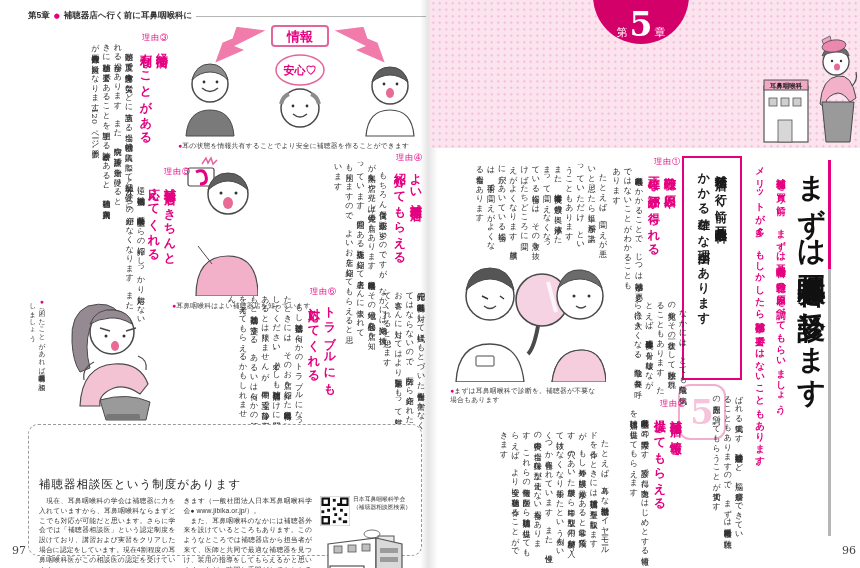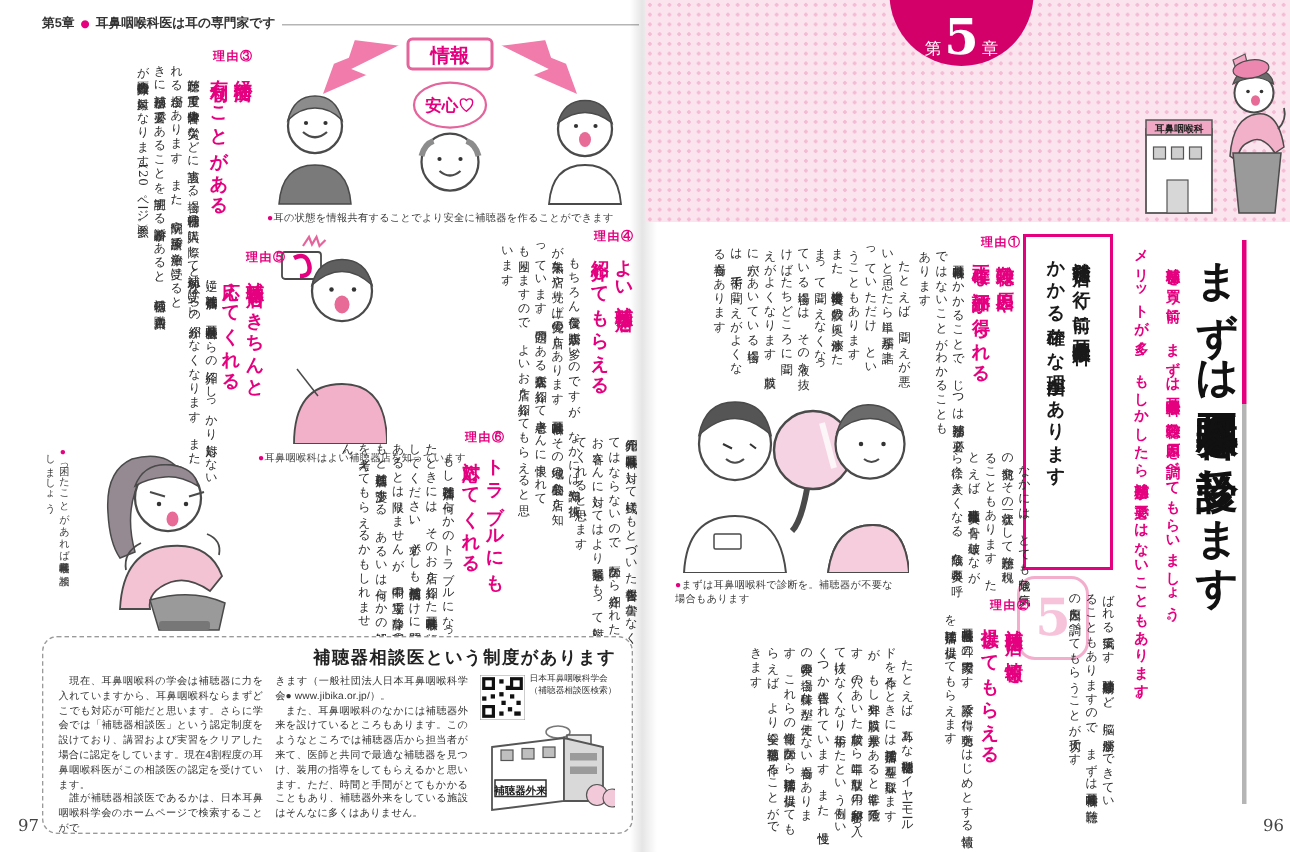--- a/index.html
+++ b/index.html
@@ -2,21 +2,21 @@
 <html><head>
 <meta charset="utf-8">
 <style>
   html,body{margin:0;padding:0;background:#ffffff;}
   #spread{position:relative;width:860px;height:568px;background:#fff;overflow:hidden;
           font-family:"DejaVu Serif",serif;}
   .abs{position:absolute;}
   .vt{writing-mode:vertical-rl;text-orientation:mixed;}
   .body-txt{font-size:8px;line-height:11.2px;letter-spacing:.4px;color:#2e2e2e;
             white-space:pre-line;font-family:"DejaVu Serif",serif;}
-  .rlabel{font-family:"Liberation Sans",sans-serif;font-weight:bold;font-size:8px;color:#e4007f;letter-spacing:1px;}
+  .rlabel{font-family:"Liberation Sans",sans-serif;font-weight:normal;font-size:8px;color:#e4007f;letter-spacing:1px;}
   .rhead{font-family:"Liberation Sans",sans-serif;font-weight:bold;font-size:12px;line-height:16px;
          color:#e4007f;white-space:pre-line;letter-spacing:1.5px;}
   .cap{font-family:"Liberation Sans",sans-serif;font-size:6.8px;line-height:9.2px;color:#3c3c3c;letter-spacing:.2px;}
   .cap::first-letter{color:#e4007f;}
   .dots{background-color:#fbe4ee;
         background-image:radial-gradient(#f4bcd4 1.1px,rgba(0,0,0,0) 1.1px);
         background-size:6.5px 6.5px;}
   .pagenum{font-size:11px;color:#444;font-family:"DejaVu Serif",serif;}
   .boxtxt{font-size:6.8px;line-height:9.8px;color:#333;white-space:pre-line;
           font-family:"Liberation Sans",sans-serif;text-align:justify;letter-spacing:.1px;}
@@ -25,21 +25,21 @@
 </head>
 <body>
 
 <div id="spread">
 
   <div class="abs" style="left:0;top:0;width:428px;height:568px;">
 
     <div class="abs" style="left:28px;top:10px;width:398px;display:flex;align-items:center;gap:4px;">
       <span style="font-family:'Liberation Sans',sans-serif;font-size:8.5px;color:#333;font-weight:bold;">第5章</span>
       <span style="font-size:7px;color:#e4007f;">●</span>
-      <span style="font-family:'Liberation Sans',sans-serif;font-size:8.5px;color:#333;font-weight:bold;">耳鼻咽喉科医は耳の専門家です</span>
+      <span style="font-family:'Liberation Sans',sans-serif;font-size:8.5px;color:#333;font-weight:bold;">補聴器店へ行く前に耳鼻咽喉科に</span>
       <span style="flex:1;border-top:1px solid #b5b5b5;"></span>
     </div>
 
     <div class="abs rlabel" style="left:142px;top:32px;">理由③</div>
     <div class="abs vt rhead" style="left:138px;top:44px;height:118px;">経済面で
 有利なことがある</div>
     <div class="abs vt body-txt" style="left:28px;top:38px;width:106px;height:170px;">　難聴が重度で身体障害や労災などに該当する場合、補聴器の購入に際して補助が受けられる場合があります。また、病院や診療所で治療を受けるときに補聴器が必要であることを証明する診断書があると、補聴器の購入費用が医療費控除の対象になります（120ページ参照）。</div>
 
     <svg class="abs" style="left:176px;top:24px;" width="248" height="114" viewBox="0 0 248 114">
 
@@ -113,21 +113,21 @@
       <ellipse cx="65" cy="50" rx="4" ry="5" fill="#e86a96"></ellipse>
       <path d="M30 110 q2 -40 34 -42 q26 -2 34 20 l-8 10 q-14 -10 -26 -6 q-16 6 -14 18Z" fill="#f3c3d4" stroke="#4a4a4a" stroke-width="1.2"></path>
       <path d="M88 60 q10 4 8 14 M44 66 q-12 6 -10 18" stroke="#4a4a4a" stroke-width="1.2" fill="none"></path>
       <path d="M50 104 q28 -8 50 2 l-4 18 -40 0Z" fill="#9a9a9a" stroke="#4a4a4a" stroke-width="1"></path>
       <rect x="56" y="118" width="34" height="6" rx="2" fill="#777"></rect>
     </svg>
     <div class="abs vt cap" style="left:28px;top:298px;height:122px;white-space:pre-line;">●困ったことがあれば耳鼻咽喉科に相談
 しましょう</div>
 
     <div class="abs" style="left:28px;top:424px;width:394px;height:132px;border:1.5px dashed #9a9a9a;border-radius:10px;background:#fff;box-sizing:border-box;padding:6px 10px 6px 10px;">
-      <div style="text-align:right;font-family:'Liberation Sans',sans-serif;font-weight:bold;font-size:11.5px;color:#222;letter-spacing:1px;margin-bottom:4px;">補聴器相談医という制度があります</div>
+      <div style="text-align:left;font-family:'Liberation Sans',sans-serif;font-weight:normal;font-size:11.5px;color:#222;letter-spacing:1px;margin-bottom:4px;margin-top:46px;">補聴器相談医という制度があります</div>
       <div style="display:flex;gap:8px;">
         <div class="boxtxt" style="width:138px;">　現在、耳鼻咽喉科の学会は補聴器に力を入れていますから、耳鼻咽喉科ならまずどこでも対応が可能だと思います。さらに学会では「補聴器相談医」という認定制度を設けており、講習および実習をクリアした場合に認定をしています。現在4割程度の耳鼻咽喉科医がこの相談医の認定を受けています。
 　誰が補聴器相談医であるかは、日本耳鼻咽喉科学会のホームページで検索することがで</div>
         <div class="boxtxt" style="width:130px;">きます（一般社団法人日本耳鼻咽喉科学会● www.jibika.or.jp/）。
 　また、耳鼻咽喉科のなかには補聴器外来を設けているところもあります。このようなところでは補聴器店から担当者が来て、医師と共同で最適な補聴器を見つけ、装用の指導をしてもらえるかと思います。ただ、時間と手間がとてもかかることもあり、補聴器外来をしている施設はそんなに多くはありません。</div>
         <div style="width:92px;position:relative;">
           <div style="display:flex;gap:3px;align-items:flex-start;">
             <svg width="30" height="30" viewBox="0 0 21 21">
               <rect x="0" y="0" width="21" height="21" fill="#fff" stroke="#888" stroke-width="0.4"></rect>
               <rect x="1" y="1" width="6" height="6" fill="#111"></rect>

